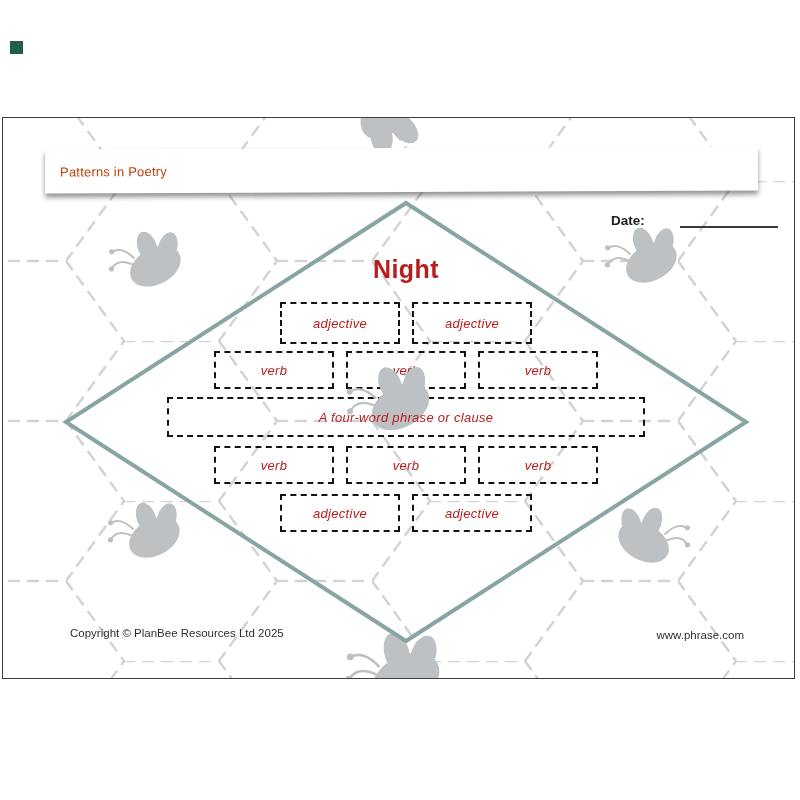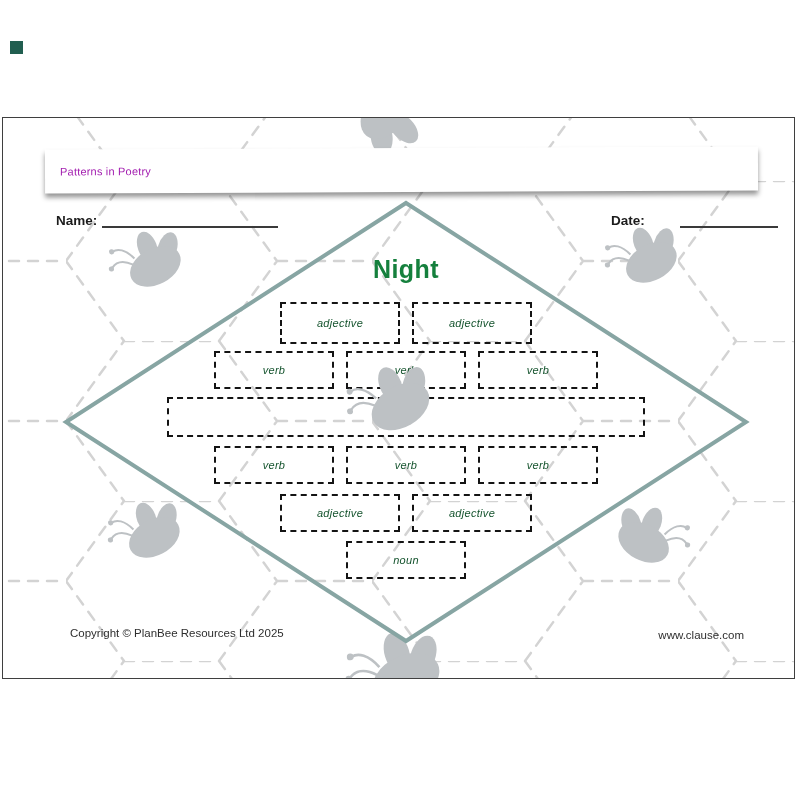--- a/index.html
+++ b/index.html
@@ -19,45 +19,45 @@
   .z0{z-index:0}.z1{z-index:1}.z2{z-index:2}.z4{z-index:4}
 
   
   .header-bar{
     position:absolute;left:42px;top:30px;width:713px;height:44px;background:#ffffff;
     box-shadow:0 4px 5px rgba(0,0,0,0.42);
     display:flex;align-items:center;justify-content:space-between;
     padding:0 15px;box-sizing:border-box;z-index:6;
     transform:rotate(-0.25deg);
   }
-  .header-bar span{font-size:11px;color:#a21caf;letter-spacing:0.2px;}
+  .header-bar span{font-size:13px;color:#c2410c;letter-spacing:0.2px;}
 
   
   .field-group{position:absolute;top:93px;display:flex;align-items:flex-end;z-index:6;}
   .field-group .lbl{font-size:13.5px;font-weight:bold;color:#1c1c1c;margin-right:5px;}
   .write-line{display:inline-block;height:15px;border-bottom:2px solid #3a3a3a;}
   .name-group{left:53px;}
   .name-group .write-line{width:176px;}
   .date-group{left:608px;gap:30px;}
   .date-group .write-line{width:98px;}
 
   
   .poem-title{
     position:absolute;left:303px;top:137px;width:200px;text-align:center;
-    font-size:25px;font-weight:bold;color:#15803d;letter-spacing:0.4px;z-index:3;
+    font-size:25px;font-weight:bold;color:#b91c1c;letter-spacing:0.4px;z-index:3;
   }
 
   
   .row{position:absolute;left:13px;width:780px;display:flex;justify-content:center;gap:12px;z-index:3;}
   .wbox{
     width:120px;box-sizing:border-box;border:2.5px dashed #141414;background:transparent;
     display:flex;align-items:center;justify-content:center;
   }
   .wbox span, .phrase-label{
-    font-size:11px;font-style:italic;color:#14532d;letter-spacing:0.3px;
+    font-size:13px;font-style:italic;color:#b91c1c;letter-spacing:0.3px;
   }
   .row-adj1{top:184px;} .row-adj1 .wbox{height:42px;}
   .row-verb1{top:233px;} .row-verb1 .wbox{height:38px;}
   .row-phrase{top:279px;} .row-phrase .wbox{height:40px;width:478px;}
   .row-verb2{top:328px;} .row-verb2 .wbox{height:38px;}
   .row-adj2{top:376px;} .row-adj2 .wbox{height:38px;}
   .row-noun{top:423px;} .row-noun .wbox{height:38px;}
   .phrase-label{
     position:absolute;left:13px;top:279px;width:780px;height:40px;z-index:5;
     display:flex;align-items:center;justify-content:center;
@@ -102,24 +102,20 @@
   </svg>
 
   <svg class="layer z2" width="793" height="562" viewBox="0 0 793 562">
     <polygon points="403,85 743,304 403,523 63,304" fill="none" stroke="#87a5a3" stroke-width="4"></polygon>
   </svg>
 
   <div class="header-bar">
     <span>Patterns in Poetry</span>
   </div>
 
-  <div class="field-group name-group">
-    <span class="lbl">Name:</span>
-    <span class="write-line"></span>
-  </div>
   <div class="field-group date-group">
     <span class="lbl">Date:</span>
     <span class="write-line"></span>
   </div>
 
   <div class="poem-title">Night</div>
 
   <div class="row row-adj1">
     <div class="wbox">
         <span>adjective</span>
@@ -154,26 +150,22 @@
       </div>
   </div>
   <div class="row row-adj2">
     <div class="wbox">
         <span>adjective</span>
       </div>
     <div class="wbox">
         <span>adjective</span>
       </div>
   </div>
-  <div class="row row-noun">
-    <div class="wbox">
-        <span>noun</span>
-      </div>
-  </div>
 
   <svg class="layer z4" width="793" height="562" viewBox="0 0 793 562" style="pointer-events:none;">
     <use href="#bee" transform="translate(390,285) rotate(-8) scale(1.15)"></use>
   </svg>
+  <div class="phrase-label">A four-word phrase or clause</div>
 
   <div class="footer-left">Copyright © PlanBee Resources Ltd 2025</div>
-  <div class="footer-right">www.clause.com</div>
+  <div class="footer-right">www.phrase.com</div>
 
 </div>
 
 </body></html>

